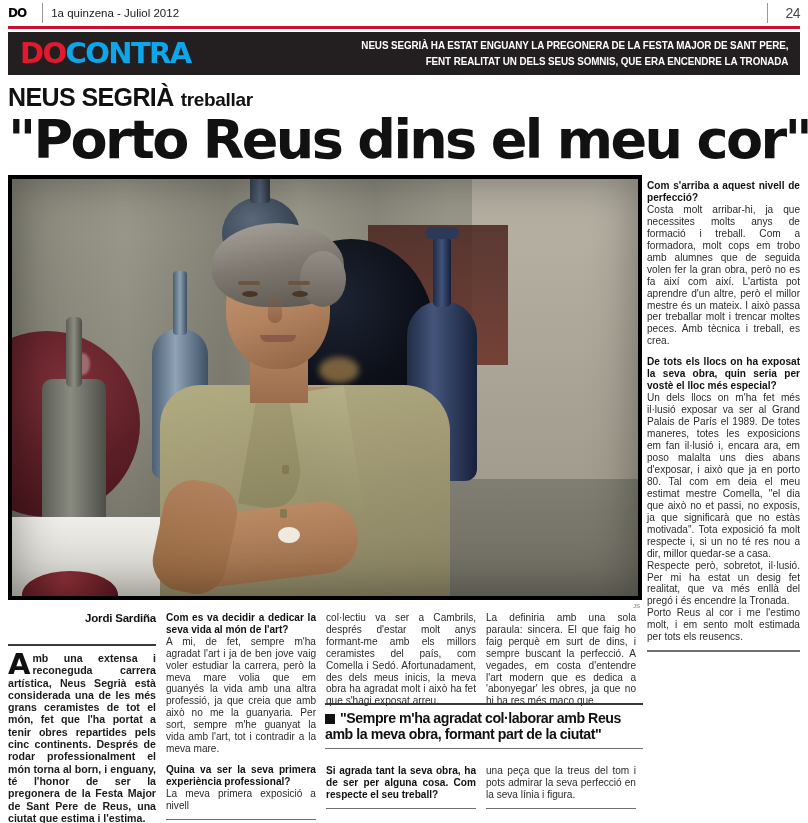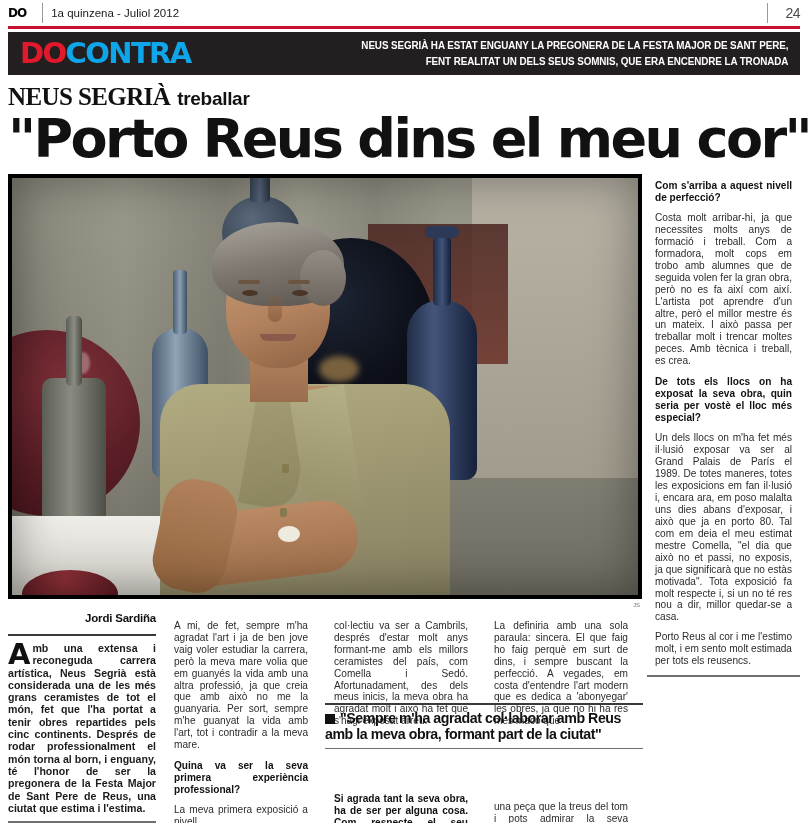--- a/index.html
+++ b/index.html
@@ -39,21 +39,21 @@
   .banner-kicker {
     flex: 1; text-align: right; color: #ffffff;
     font-size: 10.6px; font-weight: bold; line-height: 1.42;
     letter-spacing: -0.1px; font-family: "Liberation Sans", sans-serif;
     transform: scaleX(0.93); transform-origin: right center;
   }
 
   
   .name-line { margin-top: 8px; font-size: 0; }
   .name-line .nm {
-    font-family: Liberation Serif, serif;
+    font-family: Liberation Sans, sans-serif;
     font-weight: bold; font-size: 25px; letter-spacing: -0.6px; color: #111;
   }
   .name-line .role {
     font-family: "Liberation Sans", sans-serif;
     font-weight: bold; font-size: 19px; letter-spacing: -0.3px; color: #111;
     margin-left: 7px;
   }
   .headline {
     font-family: "DejaVu Sans", sans-serif;
     font-weight: bold; font-size: 53px; line-height: 0.98;
@@ -64,32 +64,32 @@
   
   .photo-wrap { position: relative; margin-top: 9px; width: 634px; height: 425px; background:#000; }
   .photo { position: absolute; inset: 0; overflow: hidden; }
   .credit {
     position: absolute; right: 2px; bottom: -9px;
     font-size: 6px; color: #777; letter-spacing: 0;
   }
 
   
   .col { font-size: 10.1px; line-height: 11.9px; text-align: justify; color: #2b2b2b; }
-  .col p { margin: 8px; hyphens: auto; }
+  .col p { margin: 0; hyphens: auto; }
   .q { font-weight: bold; color: #111; margin-top: 9px !important; }
   .q.first { margin-top: 0 !important; }
 
   .lower { position: absolute; left: 8px; top: 612px; width: 792px; display: flex; gap: 10px; }
   .lcol { width: 148px; }
   .lcol.c2, .lcol.c3, .lcol.c4 { width: 150px; }
 
   
   .byline {
     text-align: right; font-weight: bold; font-size: 11.5px;
-    color: #111; padding-bottom: 10px; letter-spacing: -0.2px;
+    color: #111; padding-bottom: 20px; letter-spacing: -0.2px;
   }
   .byline-rule { height: 2px; background: #3a3a3a; margin-bottom: 6px; }
   .lead {
     font-size: 10.6px; line-height: 12.3px; font-weight: bold;
     text-align: justify; color: #1b1b1b;
   }
   .lead .dropcap {
     float: left; font-family: "DejaVu Sans", sans-serif; font-weight: bold;
     font-size: 29px; line-height: 23px; padding: 1px 2px 0 0; color: #111;
   }
@@ -346,38 +346,40 @@
     </div>
     <div class="credit">JS</div>
   </div>
 
   <div class="rail">
     <div class="col">
       <p class="q first">Com s'arriba a aquest nivell de perfecció?</p>
       <p>Costa molt arribar-hi, ja que necessites molts anys de formació i treball. Com a formadora, molt cops em trobo amb alumnes que de seguida volen fer la gran obra, però no es fa així com així. L'artista pot aprendre d'un altre, però el millor mestre és un mateix. I això passa per treballar molt i trencar moltes peces. Amb tècnica i treball, es crea.</p>
       <p class="q">De tots els llocs on ha exposat la seva obra, quin seria per vostè el lloc més especial?</p>
       <p>Un dels llocs on m'ha fet més il·lusió exposar va ser al Grand Palais de París el 1989. De totes maneres, totes les exposicions em fan il·lusió i, encara ara, em poso malalta uns dies abans d'exposar, i això que ja en porto 80. Tal com em deia el meu estimat mestre Comella, "el dia que això no et passi, no exposis, ja que significarà que no estàs motivada". Tota exposició fa molt respecte i, si un no té res nou a dir, millor quedar-se a casa.</p>
+      <p>Respecte però, sobretot, il·lusió. Per mi ha estat un desig fet realitat, que va més enllà del pregó i és encendre la Tronada.</p>
       <p>Porto Reus al cor i me l'estimo molt, i em sento molt estimada per tots els reusencs.</p>
     </div>
     <div class="hr-thin"></div>
   </div>
 
   <div class="lower">
 
     <div class="lcol c1">
       <div class="byline">Jordi Sardiña</div>
       <div class="byline-rule"></div>
       <div class="lead">
         <span class="dropcap">A</span><span>mb una extensa i reconeguda carrera artística, Neus Segrià està considerada una de les més grans ceramistes de tot el món, fet que l'ha portat a tenir obres repartides pels cinc continents. Després de rodar professionalment el món torna al born, i enguany, té l'honor de ser la pregonera de la Festa Major de Sant Pere de Reus, una ciutat que estima i l'estima.</span>
       </div>
       <div class="hr-thin"></div>
     </div>
 
     <div class="lcol c2">
       <div class="col">
+        <p class="q first">Com es va decidir a dedicar la seva vida al món de l'art?</p>
         <p>A mi, de fet, sempre m'ha agradat l'art i ja de ben jove vaig voler estudiar la carrera, però la meva mare volia que em guanyés la vida amb una altra professió, ja que creia que amb això no me la guanyaria. Per sort, sempre m'he guanyat la vida amb l'art, tot i contradir a la meva mare.</p>
         <p class="q">Quina va ser la seva primera experiència professional?</p>
         <p>La meva primera exposició a nivell</p>
       </div>
       <div class="hr-thin"></div>
     </div>
 
     <div class="lcol c3">
       <div class="col">
         <p>col·lectiu va ser a Cambrils, després d'estar molt anys formant-me amb els millors ceramistes del país, com Comella i Sedó. Afortunadament, des dels meus inicis, la meva obra ha agradat molt i això ha fet que s'hagi exposat arreu.</p>

